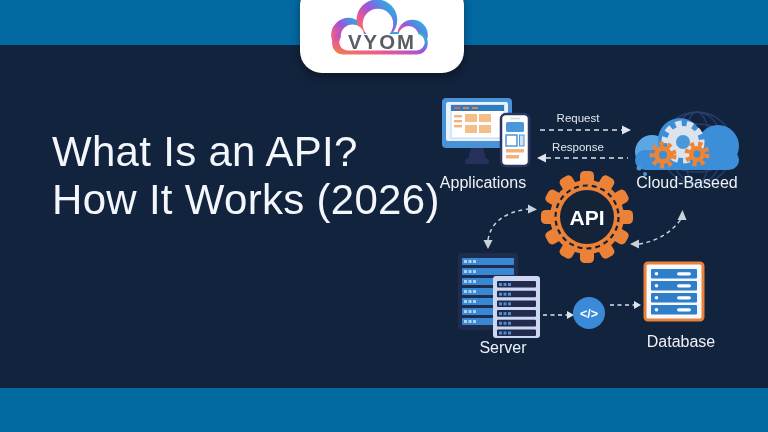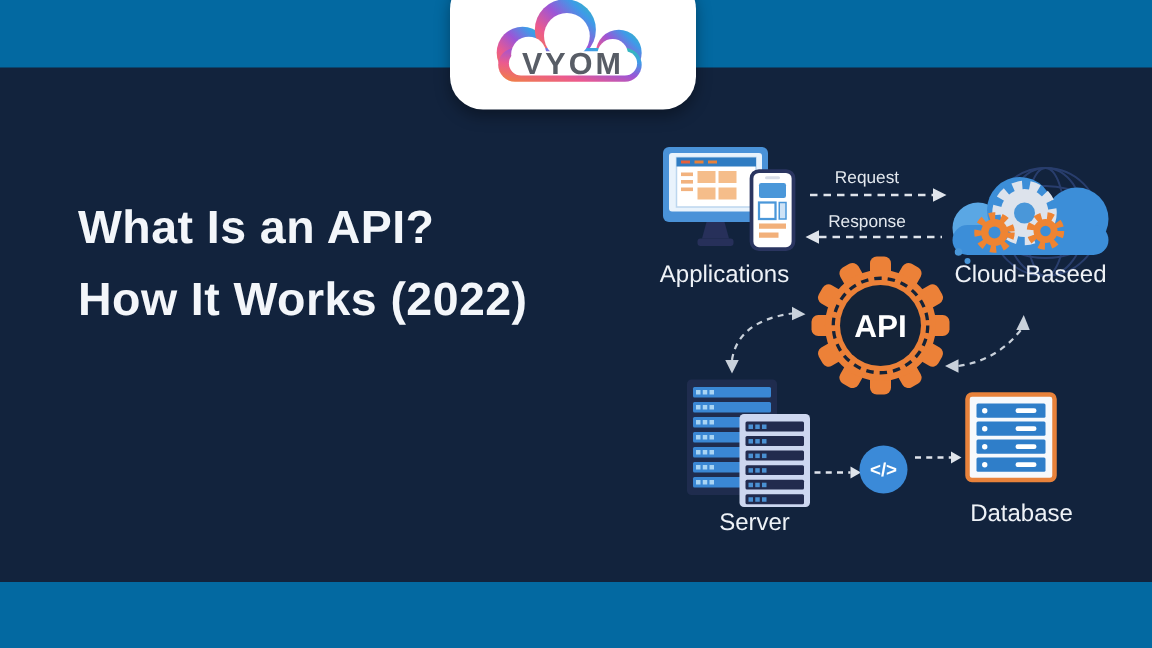--- a/index.html
+++ b/index.html
@@ -12,21 +12,21 @@
     background:#12233d;border-radius:26px;
   }
   .logo-chip{
     position:absolute;left:300px;top:-16px;width:164px;height:89px;
     background:#ffffff;border-radius:22px;
     box-shadow:0 4px 10px rgba(0,0,0,.35);
   }
   .logo-chip svg{position:absolute;left:24px;top:14px;}
   .headline{
     position:absolute;left:52px;top:128px;width:400px;
-    color:#f3f6fa;font-weight:700;font-size:31px;line-height:48px;
+    color:#f3f6fa;font-weight:400;font-size:42px;line-height:48px;
     letter-spacing:.3px;
   }
   .diagram{position:absolute;left:425px;top:82px;width:343px;height:300px;}
   svg text{font-family:"Liberation Sans",sans-serif;}
   .node-label{fill:#eef2f7;font-size:16px;}
   .arrow-label{fill:#e3e8ee;font-size:11.5px;}
 </style>
 </head>
 <body>
 
@@ -54,21 +54,21 @@
         <circle cx="53" cy="25" r="15" fill="#ffffff"></circle>
         <circle cx="83" cy="37" r="10" fill="#ffffff"></circle>
         <rect x="15" y="35" width="84" height="16" rx="8" fill="#ffffff"></rect>
       </g>
       <text x="57" y="50" text-anchor="middle" font-size="20" font-weight="600" letter-spacing="2" fill="#585d66">VYOM</text>
     </svg>
   </div>
 
   <div class="headline">
     <div>What Is an API?</div>
-    <div>How It Works (2022)</div>
+    <div>How It Works (2026)</div>
   </div>
 
   <div class="diagram">
   <svg width="343" height="300" viewBox="0 0 343 300">
 
     <g>
       <rect x="17" y="16" width="70" height="50" rx="4" fill="#4a92d8"></rect>
       <rect x="21" y="20" width="62" height="39" rx="2" fill="#e9f3fc"></rect>
       <rect x="26" y="23" width="53" height="33" fill="#ffffff" stroke="#bcd6ee" stroke-width="1"></rect>
       <rect x="26" y="23" width="53" height="6" fill="#2f7cc2"></rect>

